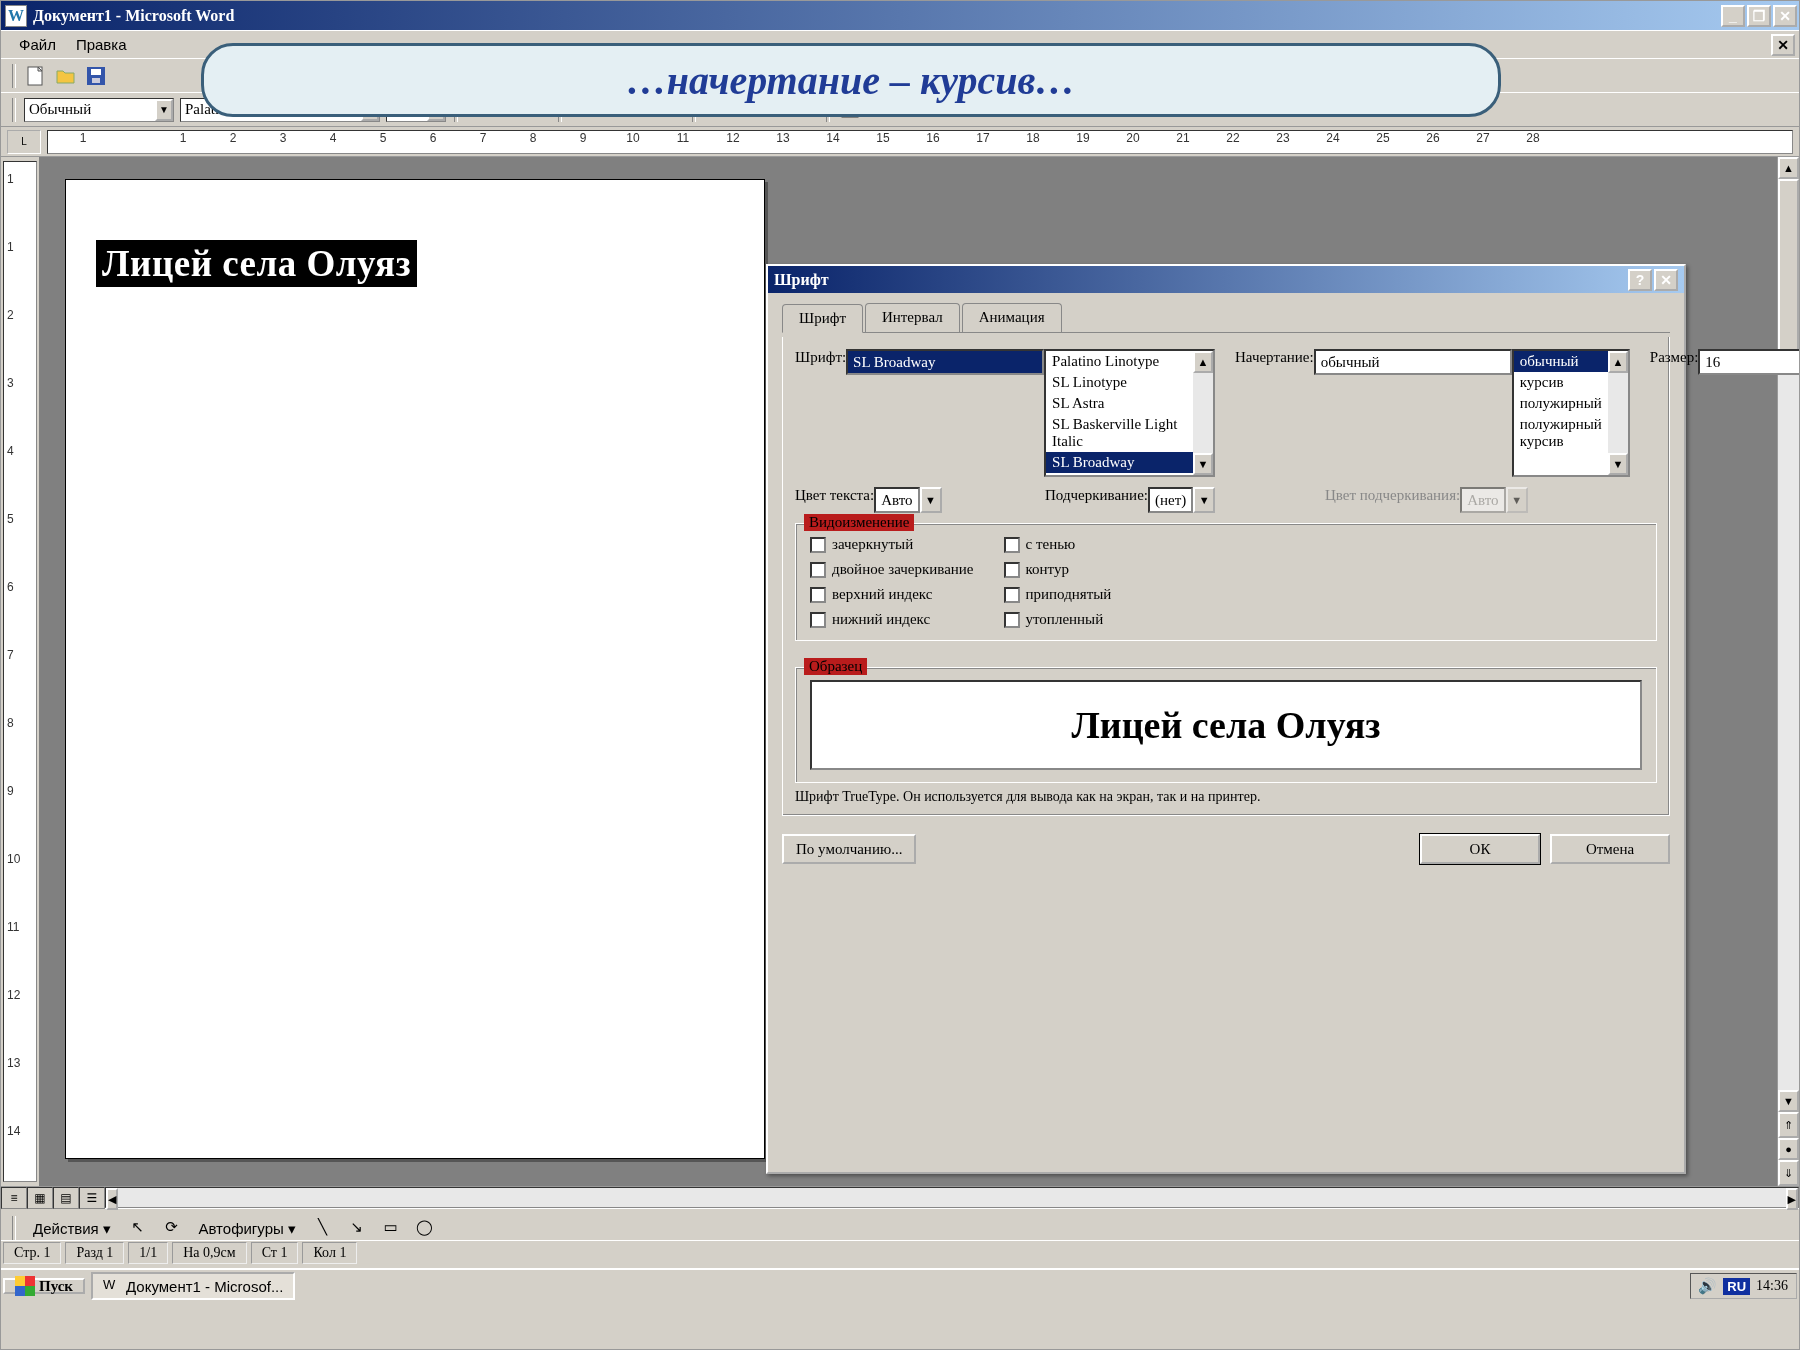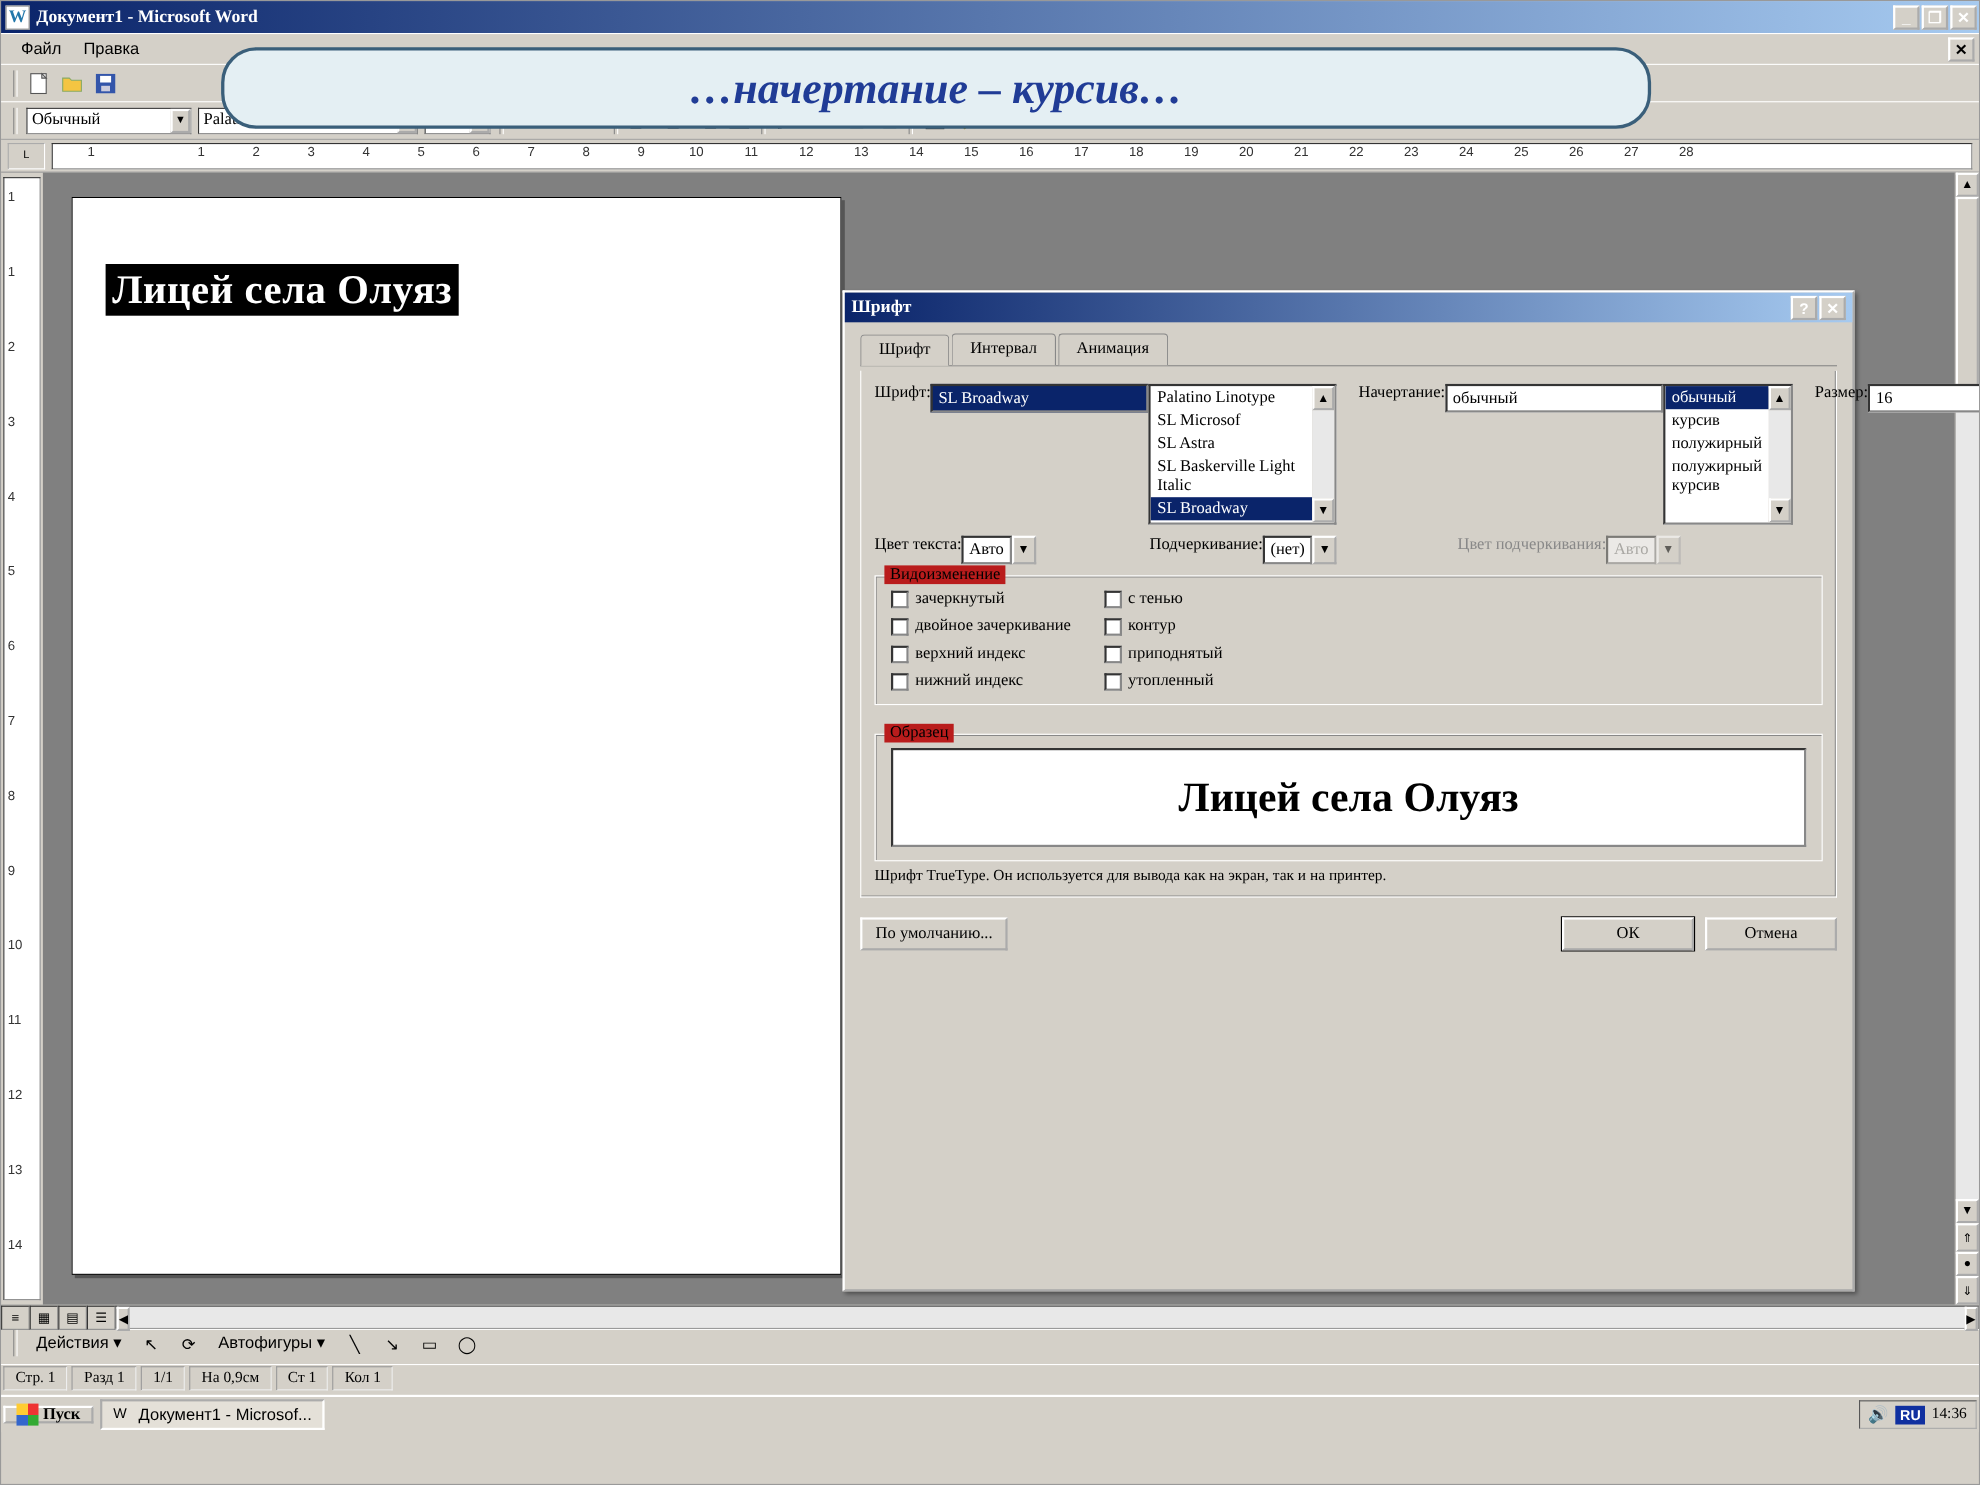--- a/index.html
+++ b/index.html
@@ -49,21 +49,21 @@
 .sbtn{height:22px;background:#d4d0c8;border:2px outset #fff;display:flex;align-items:center;justify-content:center;font:11px Arial}
 .strack{flex:1;background:#e8e8e8}
 .sthumb{height:180px;background:#d4d0c8;border:2px outset #fff}
 
 .hscroll-row{height:22px;display:flex;border-top:1px solid #999}
 .view-btns{display:flex;background:#d4d0c8}
 .vbtn{width:26px;height:22px;border:1px inset #888;display:flex;align-items:center;justify-content:center;font:12px Arial}
 .hscroll{flex:1;background:#e8e8e8;border:1px inset #888;display:flex}
 
 
-.drawbar{height:32px;background:#d4d0c8;border-top:1px solid #fff;display:flex;align-items:flex-start;padding:0 6px;gap:4px}
+.drawbar{height:32px;background:#d4d0c8;border-top:1px solid #fff;display:flex;align-items:flex-end;padding:0 6px;gap:4px}
 .draw-label{padding:2px 8px}
 
 .statusbar{height:28px;background:#d4d0c8;border-top:1px solid #fff;display:flex;align-items:flex-start;font:14px Tahoma}
 .sb-cell{padding:2px 10px;border:1px inset #eee;margin:1px 2px}
 
 .taskbar{height:34px;background:#d4d0c8;border-top:2px outset #fff;display:flex;align-items:center;padding:2px}
 .start-btn{height:16px;padding:0 10px;border:2px outset #fff;display:flex;align-items:center;font:bold 15px Tahoma;gap:4px}
 .start-btn .flag{width:20px;height:20px;display:inline-block;background:conic-gradient(#e33 0 25%,#3a3 0 50%,#36c 0 75%,#fc3 0 100%)}
 .task-btn{height:28px;padding:0 10px;border:2px inset #fff;display:flex;align-items:center;gap:5px;margin-left:6px;background:#e4e0d8}
 .tray{margin-left:auto;display:flex;align-items:center;gap:6px;border:1px inset #aaa;padding:2px 8px;height:26px}
@@ -356,21 +356,21 @@
       </div>
       <div class="tabpage">
 
         <div class="row">
           <div class="col" style="flex:0 0 420px">
             <span class="lbl">Шрифт:</span>
             <input class="txtfield" style="background: rgb(10, 36, 106); color: rgb(255, 255, 255);" value="SL Broadway">
             <div class="listbox">
               <div class="items" id="font-items">
                   <div class="li">Palatino Linotype</div>
-                  <div class="li">SL Microsof</div>
+                  <div class="li">SL Linotype</div>
                   <div class="li">SL Astra</div>
                   <div class="li">SL Baskerville Light Italic</div>
                   <div class="li sel">SL Broadway</div>
                 </div>
               <div class="list-scroll">
                   <div class="sbtn">▲</div>
                   <div class="strack" style="flex:1"></div>
                   <div class="sbtn">▼</div>
                 </div>
             </div>

